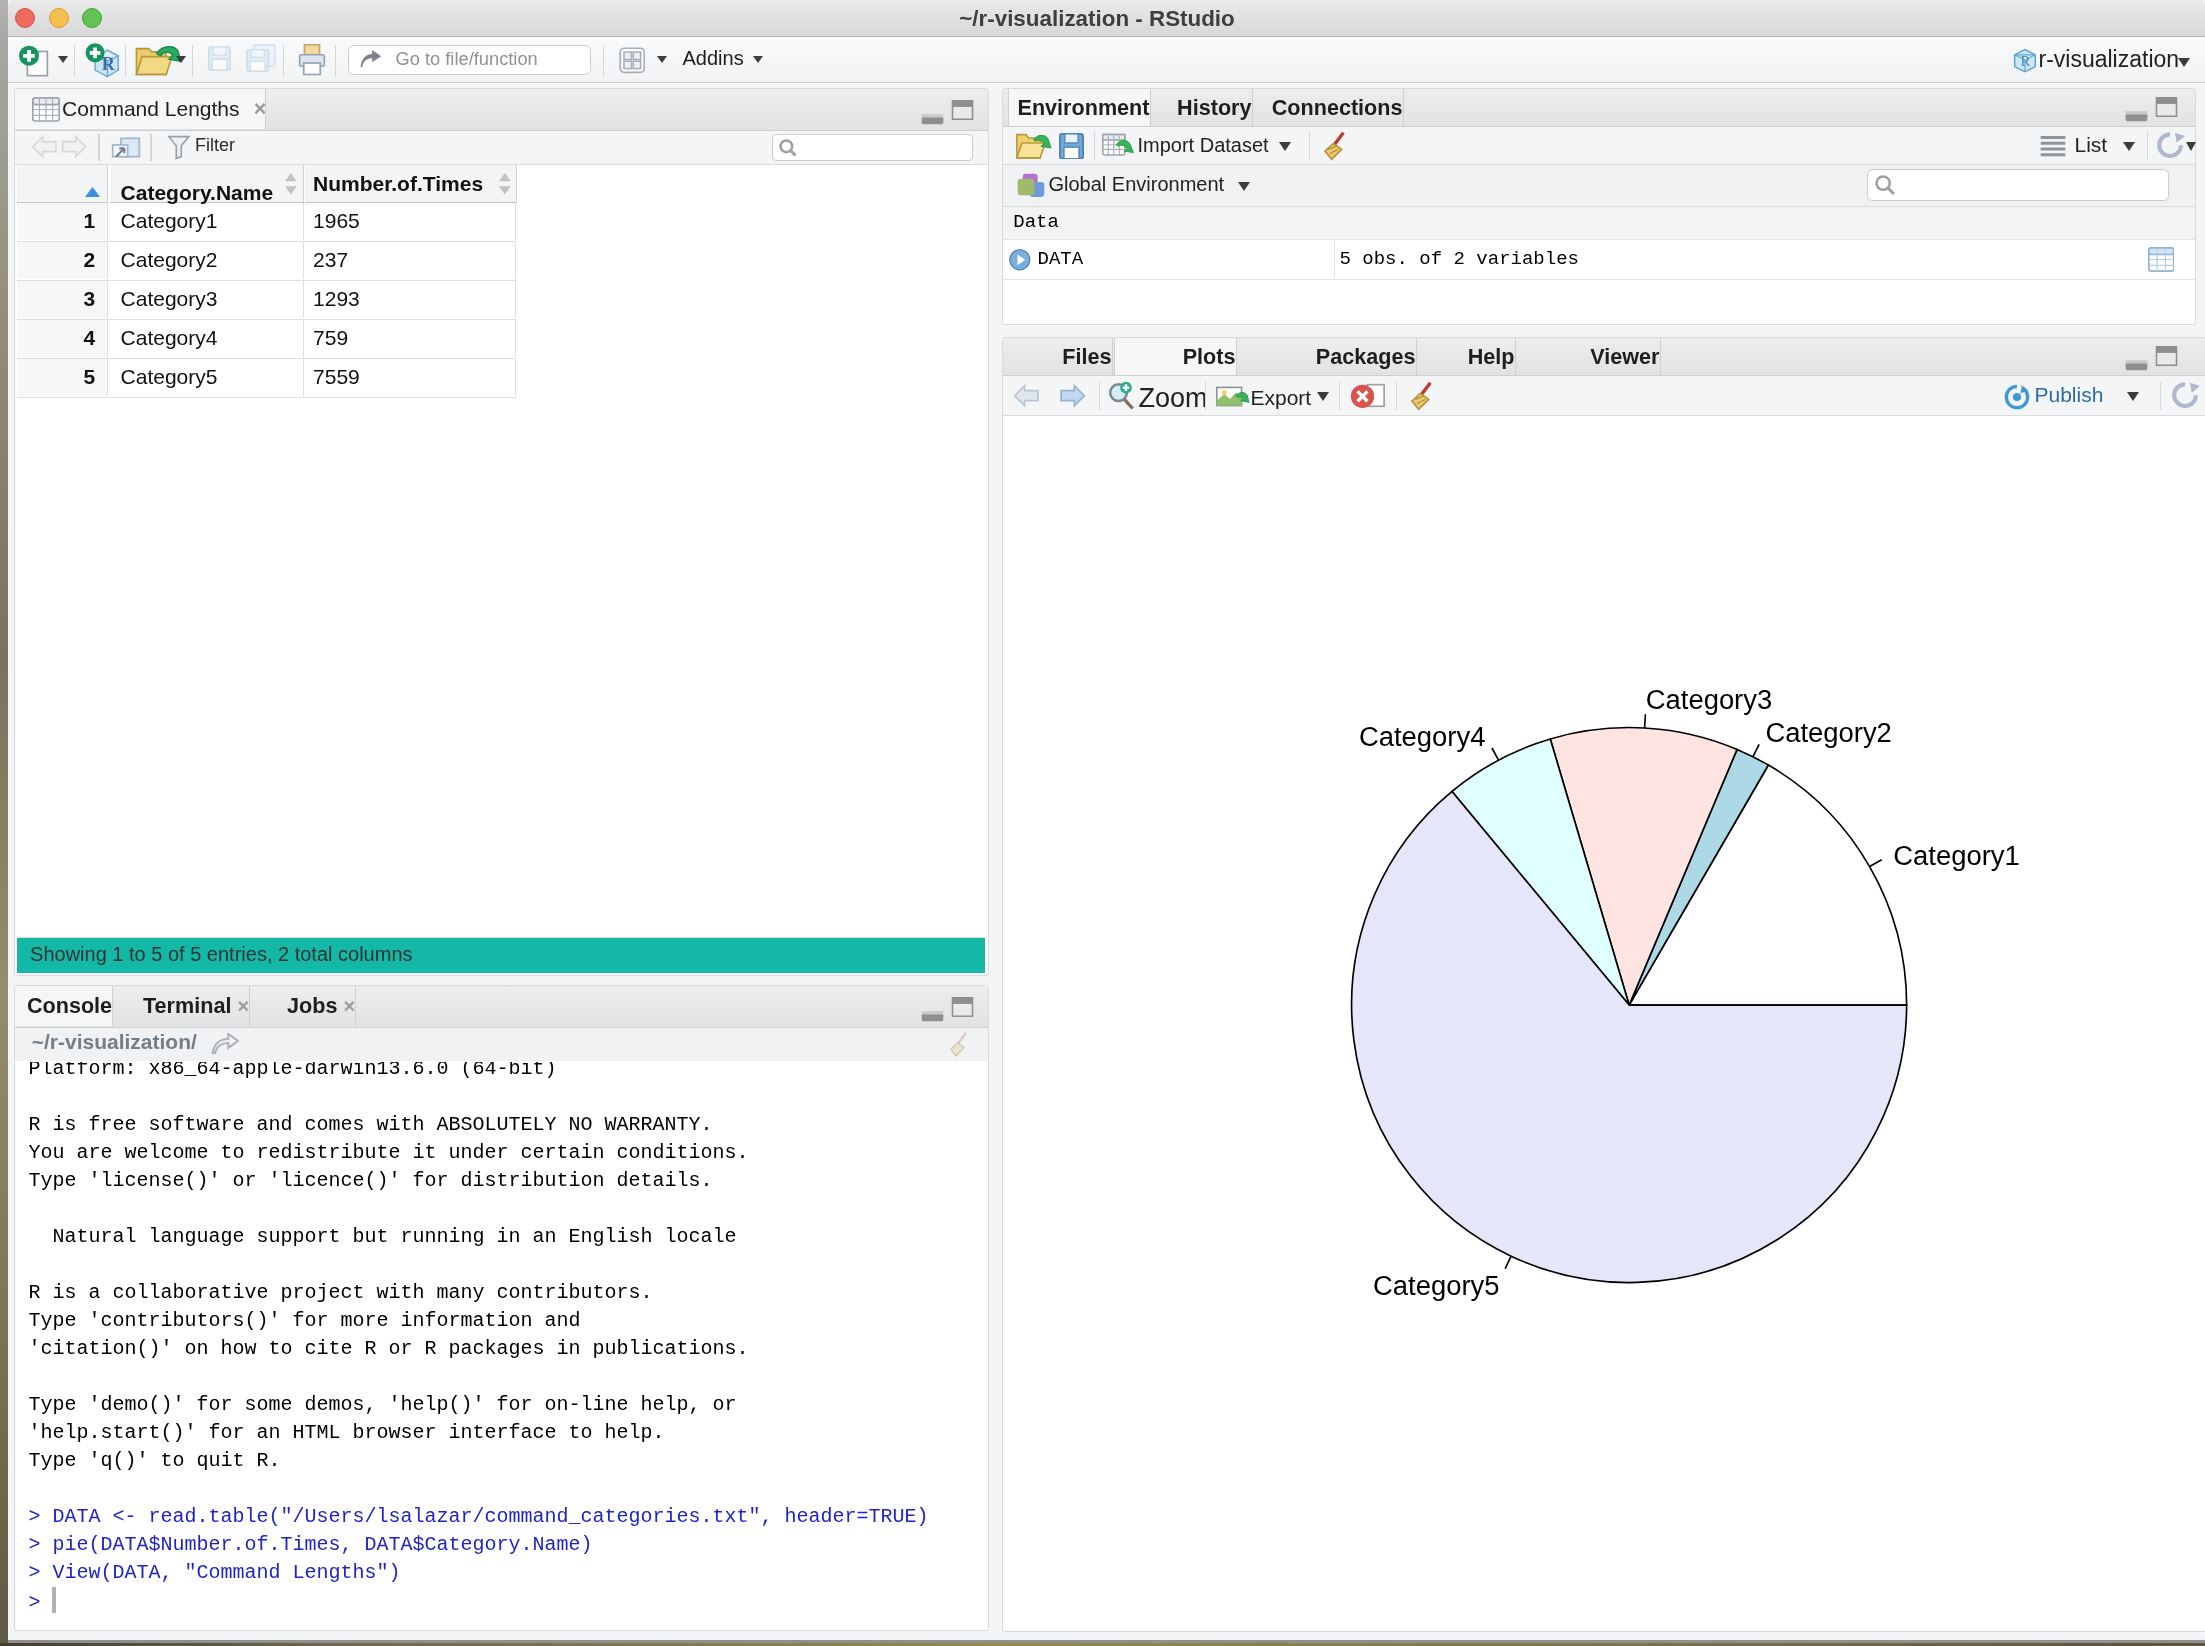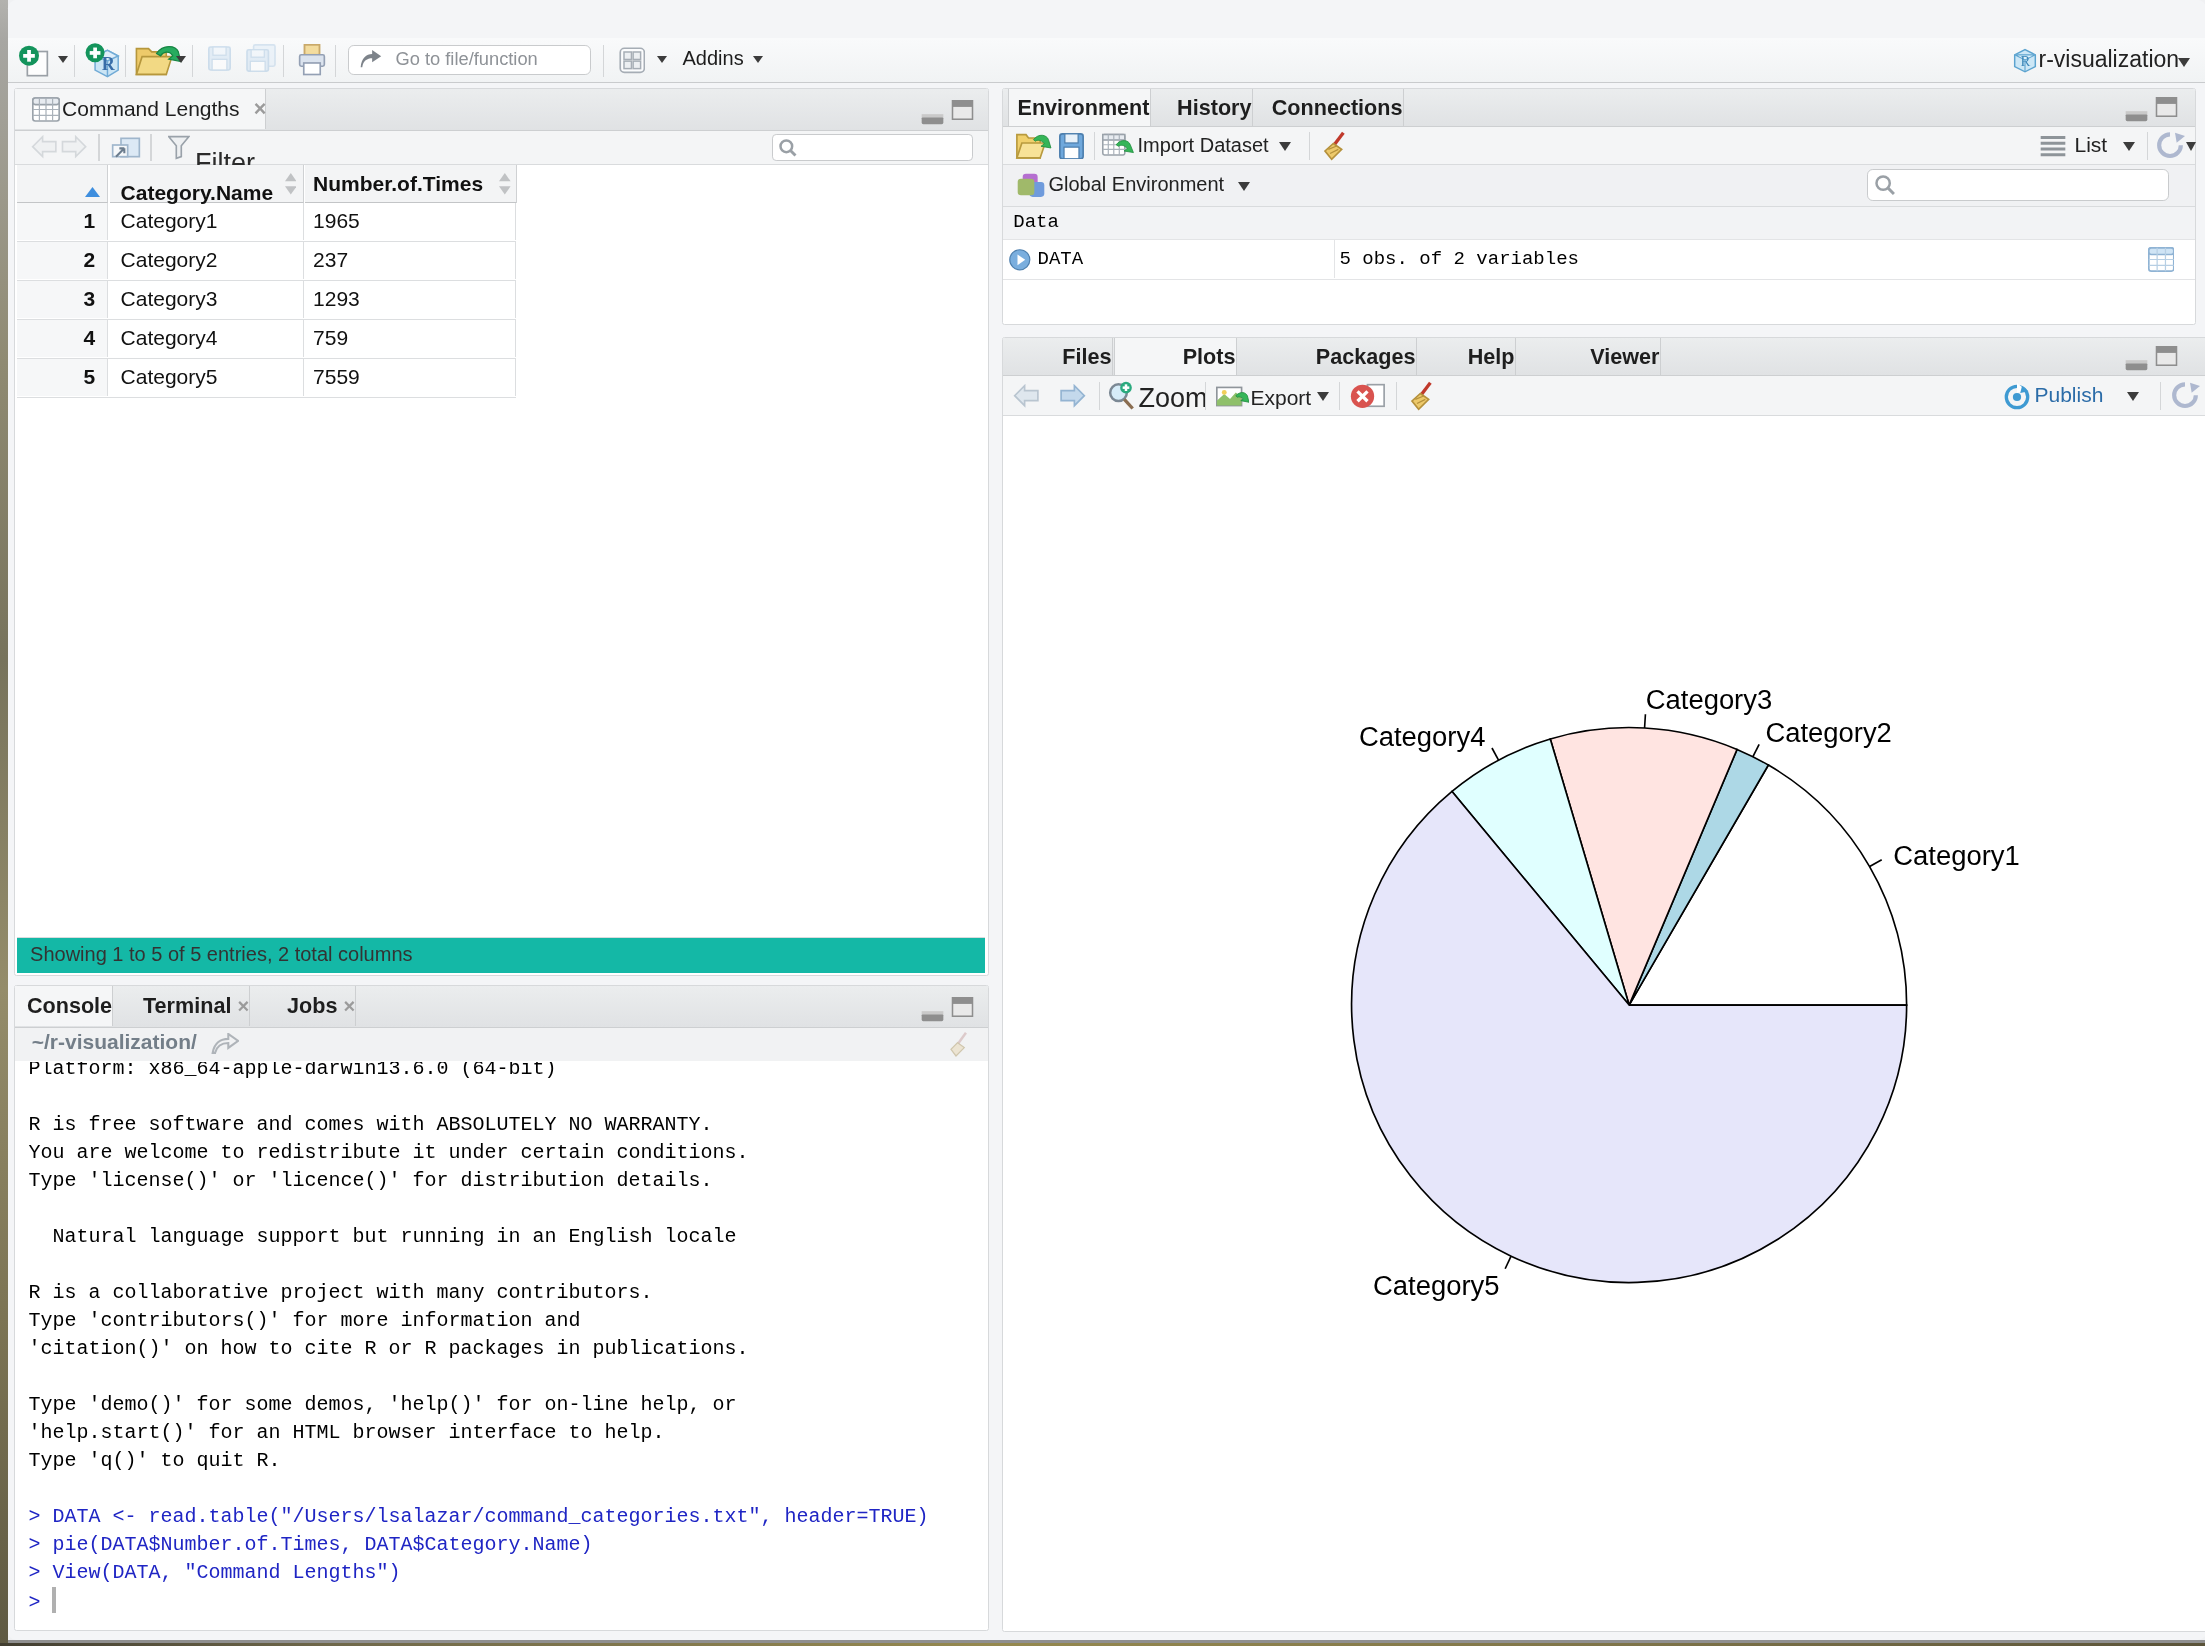--- a/index.html
+++ b/index.html
@@ -35,20 +35,26 @@
 .tab.first { border-left:none; }
 .itoolbar { position:absolute; left:0; width:100%; background:#f4f5f6; border-bottom:1.7px solid #d9dbdd; }
 .minmax { position:absolute; width:25px; height:20px; }
 </style>
 </head>
 <body>
 <div id="deskL"></div>
 <div id="deskB"></div>
 <div id="winedge"></div>
 <div id="win">
+  <div id="titlebar">
+    <div class="tl" style="left:7.5px; background:#ed6a5e; border:0.8px solid #d35248;"></div>
+    <div class="tl" style="left:41px; background:#f4bf4f; border:0.8px solid #d89b28;"></div>
+    <div class="tl" style="left:74px; background:#61c354; border:0.8px solid #47a238;"></div>
+    <div class="title">~/r-visualization - RStudio</div>
+  </div>
   <div id="toolbar">
 
     <svg style="position:absolute;left:10px;top:5.8px" width="32" height="35" viewBox="0 0 38 42">
       <rect x="11" y="9" width="24" height="29" fill="#fdfdfd" stroke="#9aa0a6" stroke-width="2"></rect>
       <circle cx="13" cy="14" r="12" fill="#14945c"></circle>
       <rect x="6" y="12" width="14" height="4.5" fill="#fff"></rect>
         <rect x="10.8" y="7.2" width="4.5" height="14" fill="#fff"></rect>
     </svg>
     <span class="caret" style="position:absolute;left:50px;top:18.3px;border-left-width:5.8px;border-right-width:5.8px;border-top-width:7.5px;"></span>
     <div class="tsep" style="left:66px"></div>
@@ -151,21 +157,21 @@
       <div class="tsep" style="left:83px;top:3.3px;height:26.6px;"></div>
       <svg style="position:absolute;left:96px;top:4.2px" width="30" height="25" viewBox="0 0 36 30">
         <rect x="12" y="4" width="22" height="22" fill="#dce9f5" stroke="#9fb6cc" stroke-width="2"></rect>
         <rect x="2" y="12" width="18" height="14" fill="#f6f8fa" stroke="#9fb6cc" stroke-width="2"></rect>
         <path d="M6 26 L16 16 M16 16 L16 22 M16 16 L10 16" stroke="#6c7d8e" stroke-width="2.5" fill="none"></path>
       </svg>
       <div class="tsep" style="left:135px;top:3.3px;height:26.6px;"></div>
       <svg style="position:absolute;left:153px;top:4.2px" width="21.6" height="25" viewBox="0 0 26 30">
         <path d="M1 2 L25 2 L16 13 L16 26 L10 28 L10 13 Z" fill="#eef0f2" stroke="#9aa2aa" stroke-width="2"></path>
       </svg>
-      <span style="position:absolute;left:180px;top:17px;font-size:27px;color:#2b2b2b;">Filter</span>
+      <span style="position:absolute;left:180px;top:4px;font-size:18px;color:#2b2b2b;">Filter</span>
       <div style="position:absolute;left:757px;top:3.3px;width:201px;height:26.6px;background:#fff;border:1.7px solid #c9cbcd;border-radius:4.2px;">
         <svg style="position:absolute;left:5px;top:2.5px" width="20" height="20" viewBox="0 0 24 24">
           <circle cx="10" cy="10" r="7" fill="none" stroke="#9aa0a6" stroke-width="3"></circle>
           <line x1="15" y1="15" x2="21" y2="21" stroke="#9aa0a6" stroke-width="3.5"></line>
         </svg>
       </div>
     </div>
 
     <div style="position:absolute;left:1.7px;top:76px;width:499px;height:233px;">
       <div style="position:absolute;left:0;top:0;width:91px;height:38px;background:#f3f4f5;border-bottom:1.7px solid #c3c5c7;border-right:1.7px solid #cfd1d3;">

